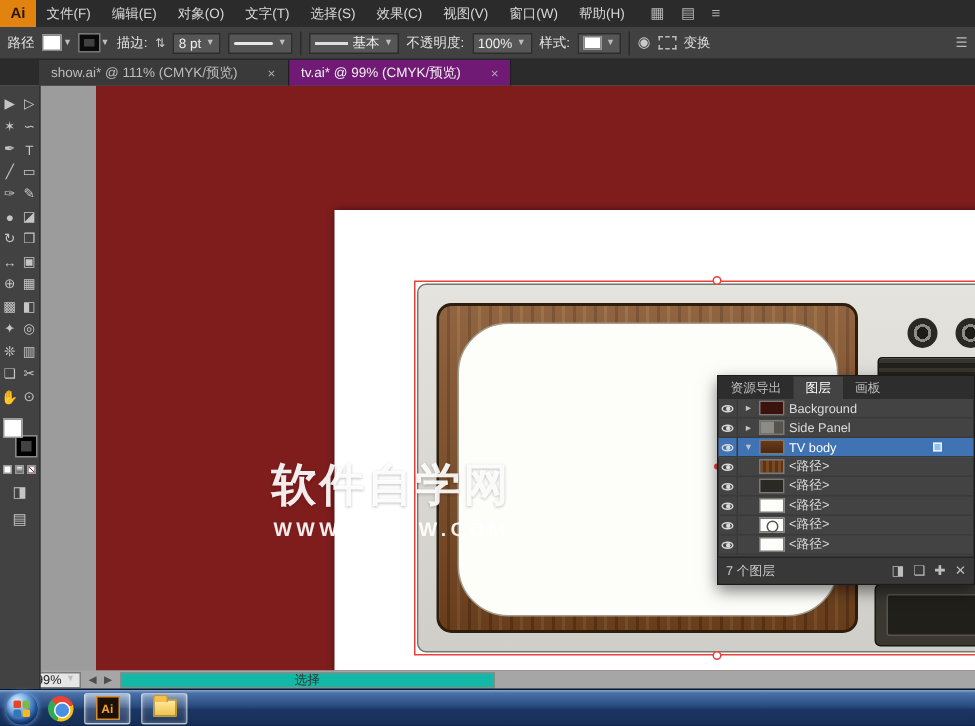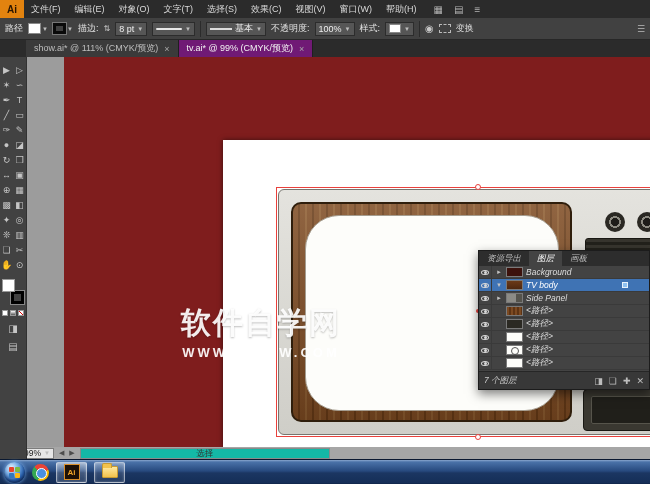--- a/index.html
+++ b/index.html
@@ -25,21 +25,21 @@
   .sep { width:1px; height:16px; background:#2b2b2b; }
   .brush-line { width:26px; height:2px; background:#e8e8e8; border-radius:1px; }
   .profile-line { width:22px; height:2px; background:#ddd; }
   .style-swatch { width:12px; height:9px; background:#fff; border:1px solid #888; }
   .cb-icon { font-size:10px; color:#c9c9c9; }
   .dashed-icon { width:12px; height:9px; border:1px dashed #bbb; }
   .link { color:#dcdcdc; }
   .cb-menu { position:absolute; right:5px; font-size:9px; color:#bbb; }
   
   .tabsbar { position:absolute; left:0; top:40px; right:0; height:17px; background:#2b2b2b; display:flex; align-items:flex-end; padding-left:26px; z-index:20; }
-  .doc-tab { height:17px; display:flex; align-items:center; gap:6px; padding:0 8px; font-size:9px; color:#bdbdbd; background:#3a3a3a; border-right:1px solid #1f1f1f; white-space:nowrap; }
+  .doc-tab { height:17px; display:flex; align-items:center; gap:20px; padding:0 8px; font-size:9px; color:#bdbdbd; background:#3a3a3a; border-right:1px solid #1f1f1f; white-space:nowrap; }
   .doc-tab.active { background:#701a75; color:#f2f2f2; }
   .tab-close { font-size:9px; color:#a7a7a7; }
   
   .toolbar { position:absolute; left:0; top:57px; width:27px; bottom:25px; background:#424242; border-right:1px solid #323232; z-index:15; padding-top:5px; }
   .tools { display:grid; grid-template-columns:13px 13px; justify-content:center; }
   .tool { height:15px; display:flex; align-items:center; justify-content:center; font-size:9px; color:#c5c5c5; }
   .tb-swatches { position:relative; width:22px; height:25px; margin:7px auto 0; }
   .fill-swatch { position:absolute; left:0; top:0; width:13px; height:13px; background:#fff; border:1px solid #999; z-index:2; }
   .stroke-swatch2 { position:absolute; right:0; bottom:0; width:13px; height:13px; border:3px solid #000; outline:1px solid #888; background:#424242; }
   .tb-minirow { display:flex; justify-content:center; gap:2px; margin-top:6px; }
@@ -63,21 +63,21 @@
   .speaker-bottom { position:absolute; left:519px; top:332px; width:94px; height:42px; background:#3a3831; border:1px solid #191813; border-radius:4px; }
   .speaker-bottom::after { content:""; position:absolute; left:7px; right:7px; top:6px; bottom:6px; background:#201f1a; border:1px solid #56544b; border-radius:2px; }
   .sel-rect { position:absolute; left:212px; top:130px; width:405px; height:250px; border:1px solid #e8413c; pointer-events:none; }
   .sel-handle { position:absolute; width:6px; height:6px; background:#fff; border:1px solid #e8413c; border-radius:50%; }
   .h-top { left:411px; top:127px; } .h-bottom { left:411px; top:377px; }
   .center-dot { position:absolute; left:412px; top:252px; width:4px; height:4px; background:#e8413c; border-radius:50%; }
   .watermark { position:absolute; left:77px; top:246px; width:240px; text-align:center; color:rgba(255,255,255,.92); z-index:6; pointer-events:none; }
   .wm-title { font-size:30px; font-weight:bold; letter-spacing:2px; text-shadow:0 1px 2px rgba(0,0,0,.25); }
   .wm-url { font-size:13px; font-weight:bold; letter-spacing:3px; margin-top:1px; }
   
-  .layers-panel { position:absolute; left:478px; top:250px; width:172px; height:140px; background:#434343; border:1px solid #1c1c1c; box-shadow:0 4px 10px rgba(0,0,0,.5); z-index:60;font-style:italic; }
+  .layers-panel { position:absolute; left:478px; top:250px; width:172px; height:140px; background:#434343; border:1px solid #1c1c1c; box-shadow:0 4px 10px rgba(0,0,0,.5); z-index:60; }
   .panel-tabs { height:15px; background:#2d2d2d; display:flex; }
   .panel-tab { padding:0 8px; line-height:15px; color:#bfbfbf; font-size:8.5px; white-space:nowrap; }
   .panel-tab.active { background:#434343; color:#fff; }
   .layer-row { height:13px; display:flex; align-items:center; gap:3px; border-bottom:1px solid #3a3a3a; color:#ddd; font-size:8.5px; padding-right:21px; white-space:nowrap; }
   .layer-row.selected { background:#3f73b4; color:#fff; }
   .eye { width:13px; height:13px; display:flex; align-items:center; justify-content:center; border-right:1px solid #3a3a3a; flex:none; }
   .eye-shape { width:8px; height:5px; border:1px solid #d9d9d9; border-radius:50%; position:relative; }
   .eye-shape::after { content:""; position:absolute; left:2px; top:0.5px; width:3px; height:3px; background:#d9d9d9; border-radius:50%; }
   .tri { width:8px; font-size:7px; color:#c3c3c3; text-align:center; flex:none; }
   .indent { width:8px; flex:none; }
@@ -262,36 +262,36 @@
     <span class="panel-tab">画板</span>
   </div>
   <div class="layer-row">
     <span class="eye">
         <span class="eye-shape"></span>
       </span>
     <span class="tri">▸</span>
     <span class="l-thumb th-bg"></span>
     <span>Background</span>
   </div>
+  <div class="layer-row">
+    <span class="eye">
+        <span class="eye-shape"></span>
+      </span>
+    <span class="tri">▸</span>
+    <span class="l-thumb th-side"></span>
+    <span>Side Panel</span>
+  </div>
   <div class="layer-row selected">
     <span class="eye">
         <span class="eye-shape"></span>
       </span>
     <span class="tri">▾</span>
     <span class="l-thumb th-tv"></span>
     <span>TV body</span>
     <span class="sel-indicator"></span>
-  </div>
-  <div class="layer-row">
-    <span class="eye">
-        <span class="eye-shape"></span>
-      </span>
-    <span class="tri">▸</span>
-    <span class="l-thumb th-side"></span>
-    <span>Side Panel</span>
   </div>
   <div class="layer-row">
     <span class="eye">
         <span class="eye-shape"></span>
       </span>
     <span class="indent"></span>
     <span class="l-thumb th-wood"></span>
     <span>&lt;路径&gt;</span>
   </div>
   <div class="layer-row">

